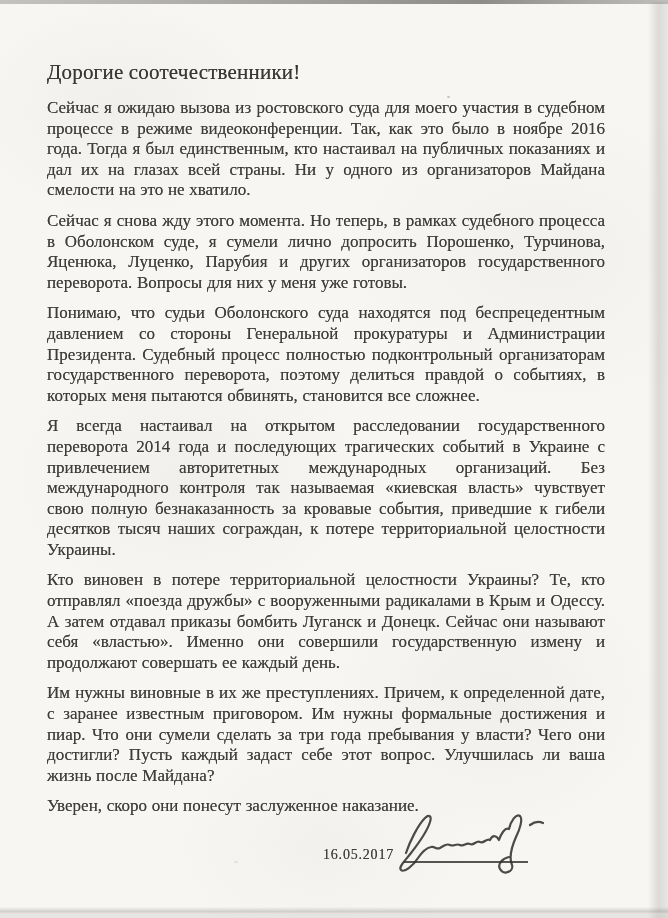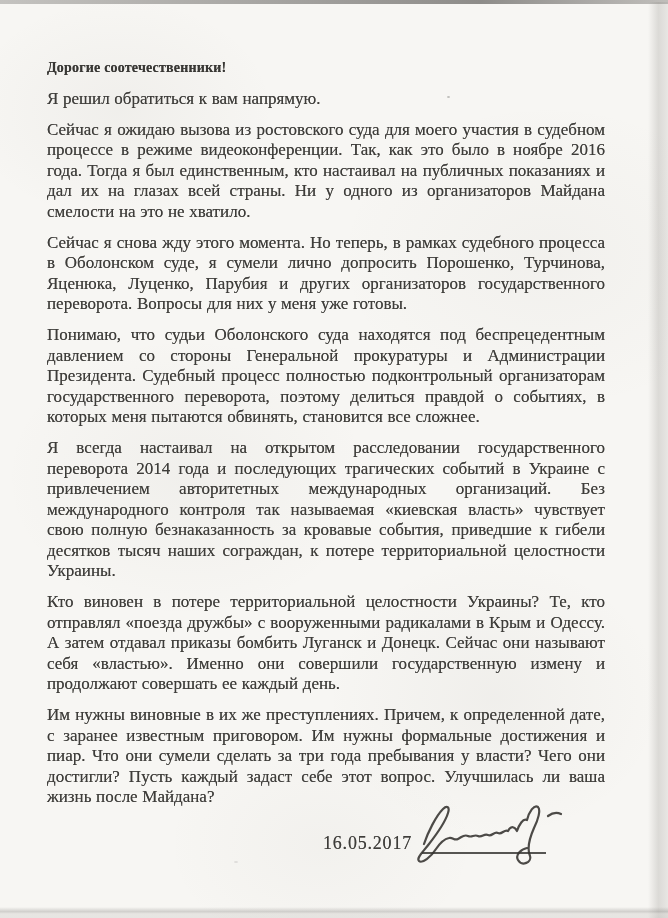--- a/index.html
+++ b/index.html
@@ -46,22 +46,22 @@
   }
 
   .letter {
     position: absolute;
     left: 47px;
     top: 60px;
     width: 558px;
   }
 
   .letter h1 {
-    font-size: 14px;
-    font-weight: bold;
+    font-size: 21px;
+    font-weight: normal;
     margin: 0 0 13px 0;
     letter-spacing: .2px;
     color: #383734;
     text-shadow: 0 0 .5px rgba(56,55,52,.75);
   }
 
   .letter p {
     font-size: 17px;
     line-height: 20.6px;
     text-align: justify;
@@ -71,21 +71,21 @@
   }
 
   .sig-row {
     display: flex;
     align-items: flex-end;
     padding-left: 276px;
     margin-top: 5px;
     height: 36px;
   }
   .sig-date {
-    font-size: 18px;
+    font-size: 14px;
     letter-spacing: .8px;
     text-shadow: 0 0 .5px rgba(62,61,58,.7);
   }
   .sig-line {
     position: relative;
     width: 124px;
     height: 8px;
     margin-left: 10px;
     border-bottom: 2px solid rgba(58,56,53,.85);
   }
@@ -120,27 +120,27 @@
   <div class="scan-edge-right"></div>
   <div class="scan-edge-bottom"></div>
 
   <div class="speck s1"></div>
   <div class="speck s2"></div>
   <div class="speck s3"></div>
 
   <div class="letter">
     <h1>Дорогие соотечественники!</h1>
 
-    <p>Я решил обратиться к вам напрямую.</p>
     <p>Сейчас я ожидаю вызова из ростовского суда для моего участия в судебном процессе в режиме видеоконференции. Так, как это было в ноябре 2016 года. Тогда я был единственным, кто настаивал на публичных показаниях и дал их на глазах всей страны. Ни у одного из организаторов Майдана смелости на это не хватило.</p>
     <p>Сейчас я снова жду этого момента. Но теперь, в рамках судебного процесса в Оболонском суде, я сумели лично допросить Порошенко, Турчинова, Яценюка, Луценко, Парубия и других организаторов государственного переворота. Вопросы для них у меня уже готовы.</p>
     <p>Понимаю, что судьи Оболонского суда находятся под беспрецедентным давлением со стороны Генеральной прокуратуры и Администрации Президента. Судебный процесс полностью подконтрольный организаторам государственного переворота, поэтому делиться правдой о событиях, в которых меня пытаются обвинять, становится все сложнее.</p>
     <p>Я всегда настаивал на открытом расследовании государственного переворота 2014 года и последующих трагических событий в Украине с привлечением авторитетных международных организаций. Без международного контроля так называемая «киевская власть» чувствует свою полную безнаказанность за кровавые события, приведшие к гибели десятков тысяч наших сограждан, к потере территориальной целостности Украины.</p>
     <p>Кто виновен в потере территориальной целостности Украины? Те, кто отправлял «поезда дружбы» с вооруженными радикалами в Крым и Одессу. А затем отдавал приказы бомбить Луганск и Донецк. Сейчас они называют себя «властью». Именно они совершили государственную измену и продолжают совершать ее каждый день.</p>
     <p>Им нужны виновные в их же преступлениях. Причем, к определенной дате, с заранее известным приговором. Им нужны формальные достижения и пиар. Что они сумели сделать за три года пребывания у власти? Чего они достигли? Пусть каждый задаст себе этот вопрос. Улучшилась ли ваша жизнь после Майдана?</p>
+    <p>Уверен, скоро они понесут заслуженное наказание.</p>
 
     <div class="sig-row">
       <span class="sig-date">16.05.2017</span>
       <span class="sig-line">
         <svg viewBox="0 0 156 76" aria-hidden="true">
           <path d="M14,48
                    C18,36 26,20 33,13
                    C37,9 40,11 38,17
                    C35,27 26,39 19,48
                    C13,56 6,62 9,65

